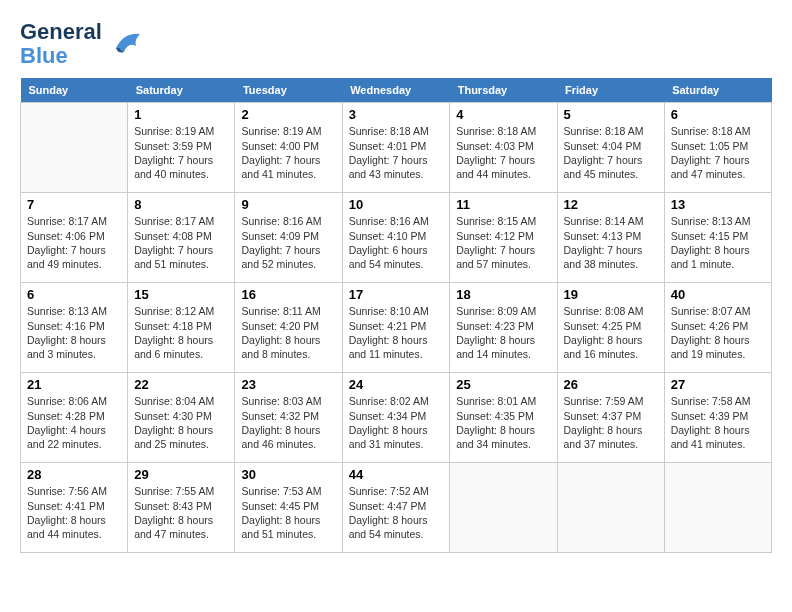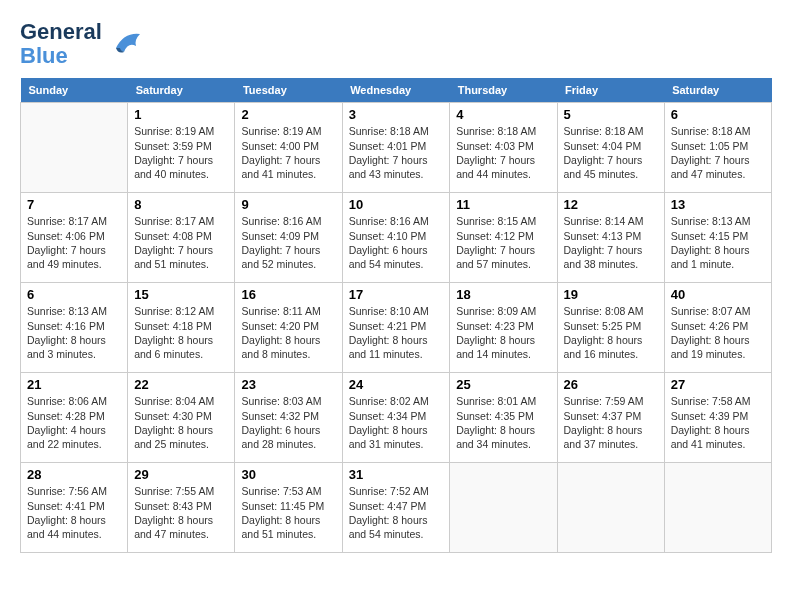--- a/index.html
+++ b/index.html
@@ -217,21 +217,21 @@
         </td>
         <td>
           <span class="date-num">18</span>
           <span class="cell-line">Sunrise: 8:09 AM</span>
           <span class="cell-line">Sunset: 4:23 PM</span>
           <span class="cell-line">Daylight: 8 hours and 14 minutes.</span>
         </td>
         <td>
           <span class="date-num">19</span>
           <span class="cell-line">Sunrise: 8:08 AM</span>
-          <span class="cell-line">Sunset: 5:25 PM</span>
+          <span class="cell-line">Sunset: 4:25 PM</span>
           <span class="cell-line">Daylight: 8 hours and 16 minutes.</span>
         </td>
         <td>
           <span class="date-num">40</span>
           <span class="cell-line">Sunrise: 8:07 AM</span>
           <span class="cell-line">Sunset: 4:26 PM</span>
           <span class="cell-line">Daylight: 8 hours and 19 minutes.</span>
         </td>
       </tr>
       <tr>
@@ -244,21 +244,21 @@
         <td>
           <span class="date-num">22</span>
           <span class="cell-line">Sunrise: 8:04 AM</span>
           <span class="cell-line">Sunset: 4:30 PM</span>
           <span class="cell-line">Daylight: 8 hours and 25 minutes.</span>
         </td>
         <td>
           <span class="date-num">23</span>
           <span class="cell-line">Sunrise: 8:03 AM</span>
           <span class="cell-line">Sunset: 4:32 PM</span>
-          <span class="cell-line">Daylight: 6 hours and 28 minutes.</span>
+          <span class="cell-line">Daylight: 8 hours and 46 minutes.</span>
         </td>
         <td>
           <span class="date-num">24</span>
           <span class="cell-line">Sunrise: 8:02 AM</span>
           <span class="cell-line">Sunset: 4:34 PM</span>
           <span class="cell-line">Daylight: 8 hours and 31 minutes.</span>
         </td>
         <td>
           <span class="date-num">25</span>
           <span class="cell-line">Sunrise: 8:01 AM</span>
@@ -287,25 +287,25 @@
         </td>
         <td>
           <span class="date-num">29</span>
           <span class="cell-line">Sunrise: 7:55 AM</span>
           <span class="cell-line">Sunset: 8:43 PM</span>
           <span class="cell-line">Daylight: 8 hours and 47 minutes.</span>
         </td>
         <td>
           <span class="date-num">30</span>
           <span class="cell-line">Sunrise: 7:53 AM</span>
-          <span class="cell-line">Sunset: 11:45 PM</span>
+          <span class="cell-line">Sunset: 4:45 PM</span>
           <span class="cell-line">Daylight: 8 hours and 51 minutes.</span>
         </td>
         <td>
-          <span class="date-num">31</span>
+          <span class="date-num">44</span>
           <span class="cell-line">Sunrise: 7:52 AM</span>
           <span class="cell-line">Sunset: 4:47 PM</span>
           <span class="cell-line">Daylight: 8 hours and 54 minutes.</span>
         </td>
         <td class="empty-cell"></td>
         <td class="empty-cell"></td>
         <td class="empty-cell"></td>
       </tr>
     </tbody>
 </table>

